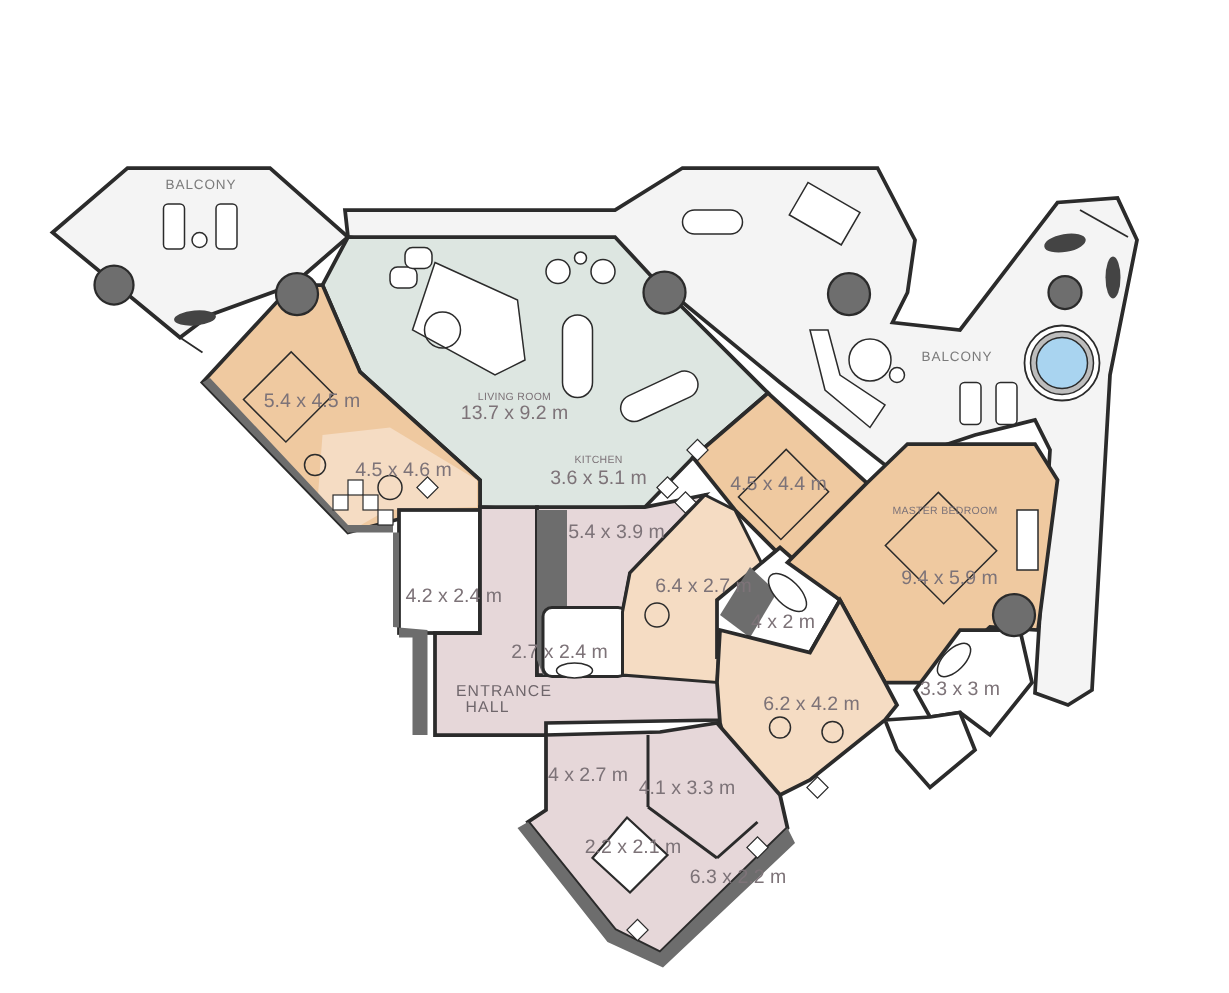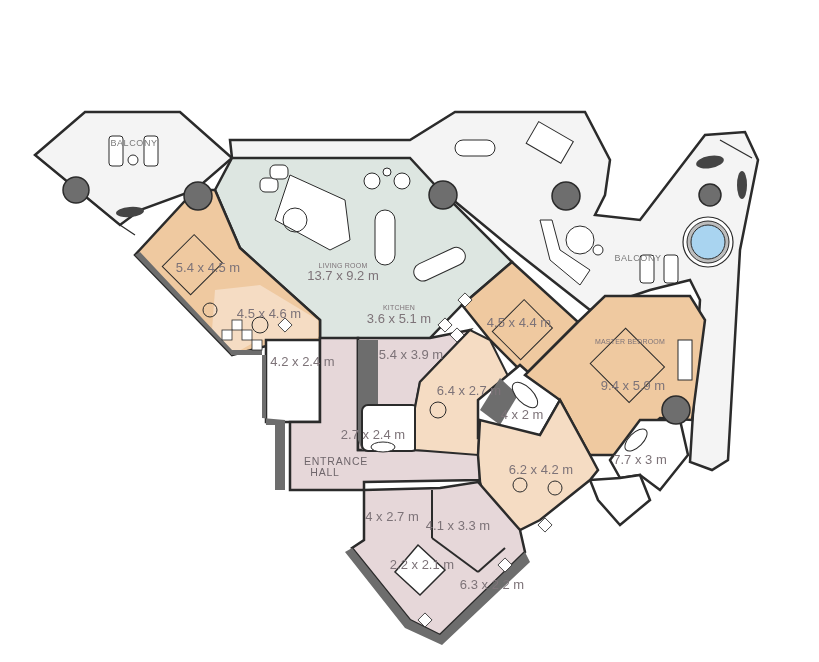--- a/index.html
+++ b/index.html
@@ -2,21 +2,21 @@
 <html><head>
 <meta charset="utf-8">
 <style>
   html, body { margin: 0; padding: 0; background: #ffffff; }
   body { width: 819px; height: 662px; overflow: hidden; position: relative; font-family: "Liberation Sans", sans-serif; }
   #plan { position: absolute; left: 0; top: 0; width: 819px; height: 662px; }
   .lbl { position: absolute; color: #7d7378; font-family: "Liberation Sans", sans-serif; white-space: nowrap; transform: translate(-50%, -50%); text-align: center; line-height: 1.15; }
   .lbl.s { font-size: 13px; }
   .lbl.xs { font-size: 7px; letter-spacing: 0.2px; }
   .lbl.l { font-size: 10.5px; letter-spacing: 0.8px; color: #6f666b; }
-  .lbl.bal { font-size: 9px; letter-spacing: 0.6px; color: #7a7a7a; margin-top: 20px; }
+  .lbl.bal { font-size: 9px; letter-spacing: 0.6px; color: #7a7a7a; }
 </style>
 </head>
 <body>
 
 <svg id="plan" viewBox="0 0 819 662" xmlns="http://www.w3.org/2000/svg">
 
   <g>
     <path d="M35,155 L85,112 L180,112 L232,158 L195,190 L140,210 L120,225 Z" fill="#f4f4f4" stroke="#2b2b2b" stroke-width="2.5"></path>
     <path d="M35,155 L120,225 L135,235" fill="none" stroke="#2b2b2b" stroke-width="1.2"></path>
   </g>
@@ -136,39 +136,39 @@
     <rect x="500" y="560" width="10" height="10" transform="rotate(45 505 565)"></rect>
     <rect x="420" y="615" width="10" height="10" transform="rotate(45 425 620)"></rect>
   </g>
 </svg>
 
 <div class="lbl bal" style="left:134px; top:123px;">BALCONY</div>
 <div class="lbl bal" style="left:638px; top:238px;">BALCONY</div>
 
 <div class="lbl s" style="left:208px; top:268px;">5.4 x 4.5 m</div>
 <div class="lbl s" style="left:269px; top:314px;">4.5 x 4.6 m</div>
-<div class="lbl s" style="left:290px; top:362px;padding-left:25px;">4.2 x 2.4 m</div>
+<div class="lbl s" style="left:290px; top:398px;padding-left:25px;">4.2 x 2.4 m</div>
 
 <div class="lbl xs" style="left:343px; top:266px;">LIVING ROOM</div>
 <div class="lbl s" style="left:343px; top:276px;">13.7 x 9.2 m</div>
 
 <div class="lbl xs" style="left:399px; top:308px;">KITCHEN</div>
 <div class="lbl s" style="left:399px; top:319px;">3.6 x 5.1 m</div>
 
 <div class="lbl s" style="left:411px; top:355px;">5.4 x 3.9 m</div>
 <div class="lbl s" style="left:373px; top:435px;">2.7 x 2.4 m</div>
 
 <div class="lbl l" style="left:325px; top:461px;padding-left:22px;">ENTRANCE</div>
 <div class="lbl l" style="left:325px; top:472px;">HALL</div>
 
 <div class="lbl s" style="left:519px; top:323px;">4.5 x 4.4 m</div>
 <div class="lbl s" style="left:469px; top:391px;">6.4 x 2.7 m</div>
 <div class="lbl s" style="left:522px; top:415px;text-align:right;">4 x 2 m</div>
 
 <div class="lbl xs" style="left:630px; top:342px;">MASTER BEDROOM</div>
 <div class="lbl s" style="left:633px; top:351px;margin-top:35px;">9.4 x 5.9 m</div>
-<div class="lbl s" style="left:640px; top:460px;">7.7 x 3 m</div>
+<div class="lbl s" style="left:640px; top:460px;">3.3 x 3 m</div>
 <div class="lbl s" style="left:541px; top:470px;">6.2 x 4.2 m</div>
 
 <div class="lbl s" style="left:392px; top:517px;">4 x 2.7 m</div>
 <div class="lbl s" style="left:458px; top:526px;">4.1 x 3.3 m</div>
 <div class="lbl s" style="left:422px; top:565px;">2.2 x 2.1 m</div>
 <div class="lbl s" style="left:480px; top:585px;margin-left:12px;">6.3 x 2.2 m</div>
 
 </body></html>

